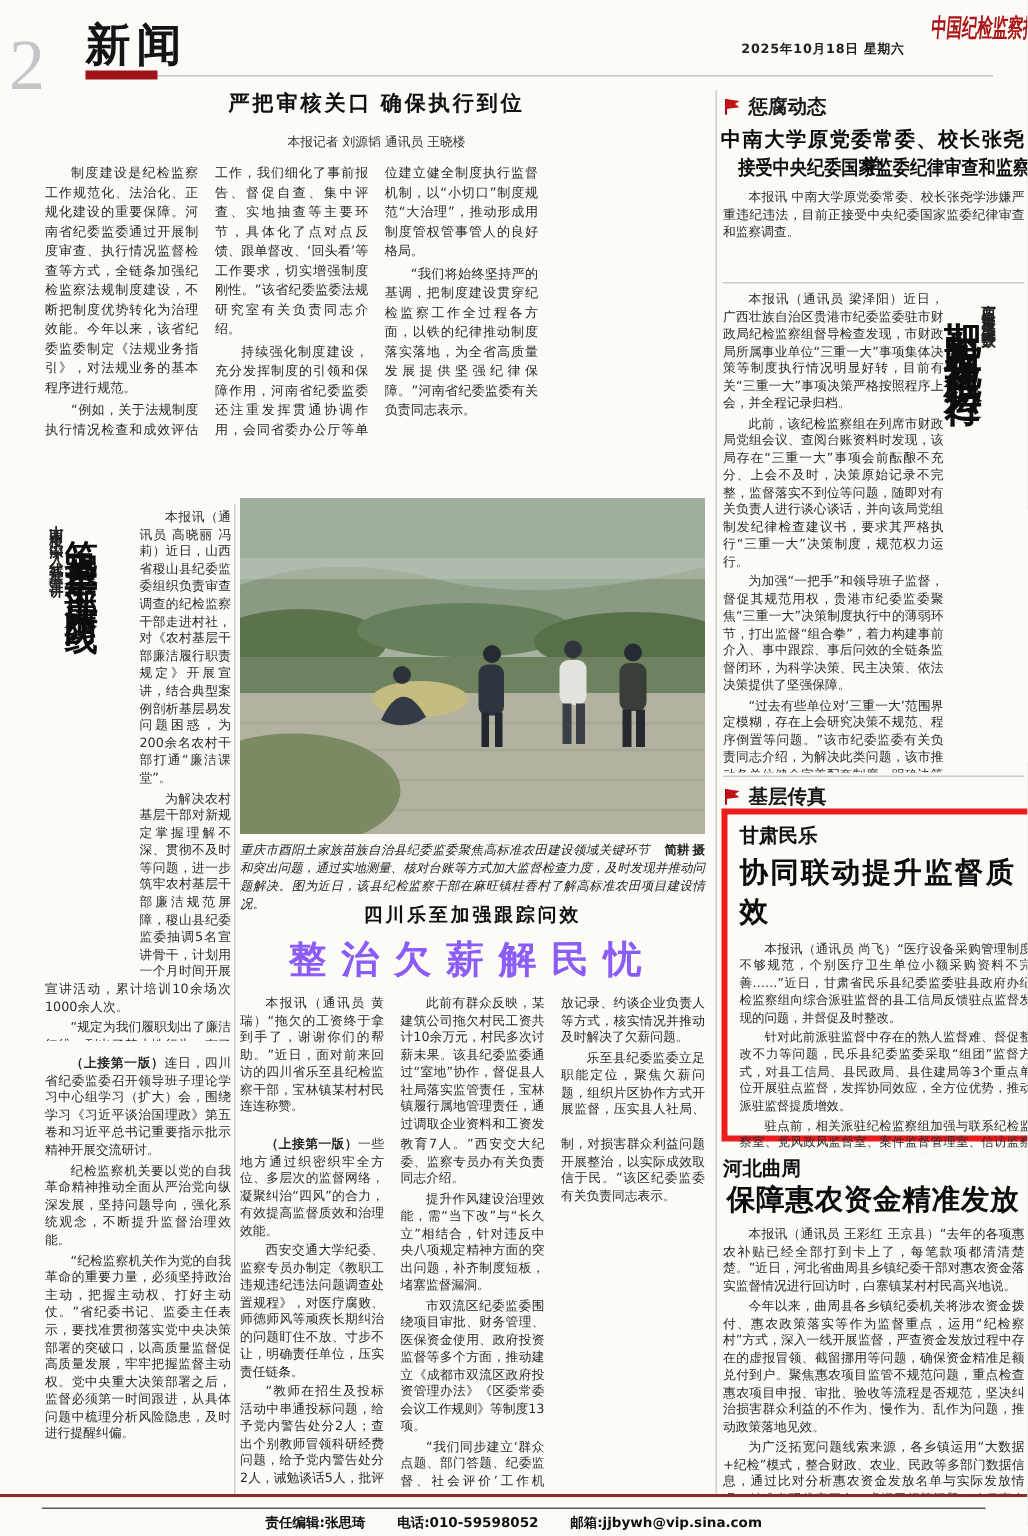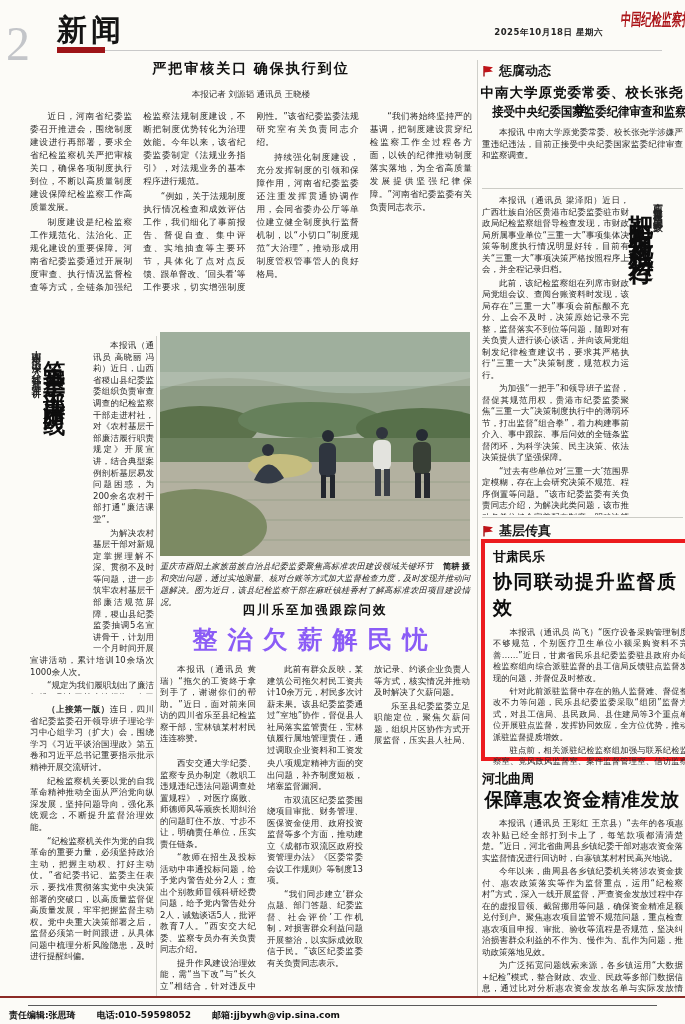--- a/index.html
+++ b/index.html
@@ -73,21 +73,21 @@
   #gansu-kicker{font-size:13px;color:#111;}
   #gansu-title{font-size:19px;letter-spacing:1.5px;margin:3px 0 6px 0;color:#0d0d0d;}
   #gansu-body{height:142px;overflow:hidden;font-size:8.3px;line-height:11.4px;}
   
   #hebei-kicker{left:482px;top:770px;font-size:13px;color:#111;}
   #hebei-title{left:480px;top:787px;width:204px;text-align:center;font-size:19px;letter-spacing:0.5px;color:#0d0d0d;}
   #hebei-body{left:482px;top:818px;width:201px;height:180px;overflow:hidden;font-size:8.5px;line-height:11.5px;}
   
   #f-rule1{left:0;top:996px;width:685px;height:2px;background:#8c2b26;}
   #f-rule2{left:28px;top:1005px;width:629px;height:1px;background:#5a5a5a;}
-  #footer-text{left:0;top:1009px;width:685px;font-size:9px;color:#111;}
+  #footer-text{left:0;top:1009px;width:685px;text-align:center;font-size:9px;color:#111;}
   #footer-text span{margin:0 9px;}
   .flag{width:12px;height:12px;flex:0 0 12px;}
 </style>
 </head>
 <body>
 
 <div class="page">
 
   <div class="abs serif" id="hdr-num">2</div>
   <div class="abs serif b" id="hdr-section">新闻</div>
@@ -96,21 +96,20 @@
   <div class="abs b" id="hdr-date">2025年10月18日 星期六</div>
   <div class="abs serif b" id="hdr-logo" style="color:#ab1418">中国纪检监察报</div>
 
   <div class="abs vrule" id="vr1"></div>
   <div class="abs vrule" id="vr2"></div>
 
   <div class="abs" id="henan">
     <div class="kick-c serif b">严把审核关口 确保执行到位</div>
     <div id="henan-byline">本报记者 刘源韬 通讯员 王晓楼</div>
     <div class="jus" id="henan-body">
-      <p class="para">近日，河南省纪委监委召开推进会，围绕制度建设进行再部署，要求全省纪检监察机关严把审核关口，确保各项制度执行到位，不断以高质量制度建设保障纪检监察工作高质量发展。</p>
       <p class="para">制度建设是纪检监察工作规范化、法治化、正规化建设的重要保障。河南省纪委监委通过开展制度审查、执行情况监督检查等方式，全链条加强纪检监察法规制度建设，不断把制度优势转化为治理效能。今年以来，该省纪委监委制定《法规业务指引》，对法规业务的基本程序进行规范。</p>
       <p class="para">“例如，关于法规制度执行情况检查和成效评估工作，我们细化了事前报告、督促自查、集中评查、实地抽查等主要环节，具体化了点对点反馈、跟单督改、‘回头看’等工作要求，切实增强制度刚性。”该省纪委监委法规研究室有关负责同志介绍。</p>
       <p class="para">持续强化制度建设，充分发挥制度的引领和保障作用，河南省纪委监委还注重发挥贯通协调作用，会同省委办公厅等单位建立健全制度执行监督机制，以“小切口”制度规范“大治理”，推动形成用制度管权管事管人的良好格局。</p>
       <p class="para">“我们将始终坚持严的基调，把制度建设贯穿纪检监察工作全过程各方面，以铁的纪律推动制度落实落地，为全省高质量发展提供坚强纪律保障。”河南省纪委监委有关负责同志表示。</p>
     </div>
   </div>
 
   <div class="abs jus" id="shanxi">
     <div class="sx-head">
       <div class="v-wrap serif">
@@ -169,20 +168,21 @@
     <div class="serif b" id="sichuan-title">整治欠薪解民忧</div>
     <div class="jus" id="sichuan-body">
       <p class="para">本报讯（通讯员 黄瑞）“拖欠的工资终于拿到手了，谢谢你们的帮助。”近日，面对前来回访的四川省乐至县纪检监察干部，宝林镇某村村民连连称赞。</p>
       <p class="para">此前有群众反映，某建筑公司拖欠村民工资共计10余万元，村民多次讨薪未果。该县纪委监委通过“室地”协作，督促县人社局落实监管责任，宝林镇履行属地管理责任，通过调取企业资料和工资发放记录、约谈企业负责人等方式，核实情况并推动及时解决了欠薪问题。</p>
       <p class="para">乐至县纪委监委立足职能定位，聚焦欠薪问题，组织片区协作方式开展监督，压实县人社局、县住建局、县水务局等部门责任，落实欠薪联合处置机制，合力解决群众急难愁盼问题。今年以来，该县纪委监委已开展常态化监督检查9次，发现问题并推动整改11个。</p>
 
     </div>
   </div>
 
   <div class="abs jus" id="cont-center">
+    <p class="para"><span class="marker">（上接第一版）</span><span>一些地方通过织密织牢全方位、多层次的监督网络，凝聚纠治“四风”的合力，有效提高监督质效和治理效能。</span></p>
     <p class="para">西安交通大学纪委、监察专员办制定《教职工违规违纪违法问题调查处置规程》，对医疗腐败、师德师风等顽疾长期纠治的问题盯住不放、寸步不让，明确责任单位，压实责任链条。</p>
     <p class="para">“教师在招生及投标活动中串通投标问题，给予党内警告处分2人；查出个别教师冒领科研经费问题，给予党内警告处分2人，诫勉谈话5人，批评教育7人。”西安交大纪委、监察专员办有关负责同志介绍。</p>
     <p class="para">提升作风建设治理效能，需“当下改”与“长久立”相结合，针对违反中央八项规定精神方面的突出问题，补齐制度短板，堵塞监督漏洞。</p>
     <p class="para">市双流区纪委监委围绕项目审批、财务管理、医保资金使用、政府投资监督等多个方面，推动建立《成都市双流区政府投资管理办法》《区委常委会议工作规则》等制度13项。</p>
     <p class="para">“我们同步建立‘群众点题、部门答题、纪委监督、社会评价’工作机制，对损害群众利益问题开展整治，以实际成效取信于民。”该区纪委监委有关负责同志表示。</p>
   </div>
 
   <div class="abs sec-label serif b" id="cfdt-label">
     <svg class="flag" viewBox="0 0 12 12">
       <path d="M2 1 V11.5" stroke="#a01215" stroke-width="1.4"></path>

